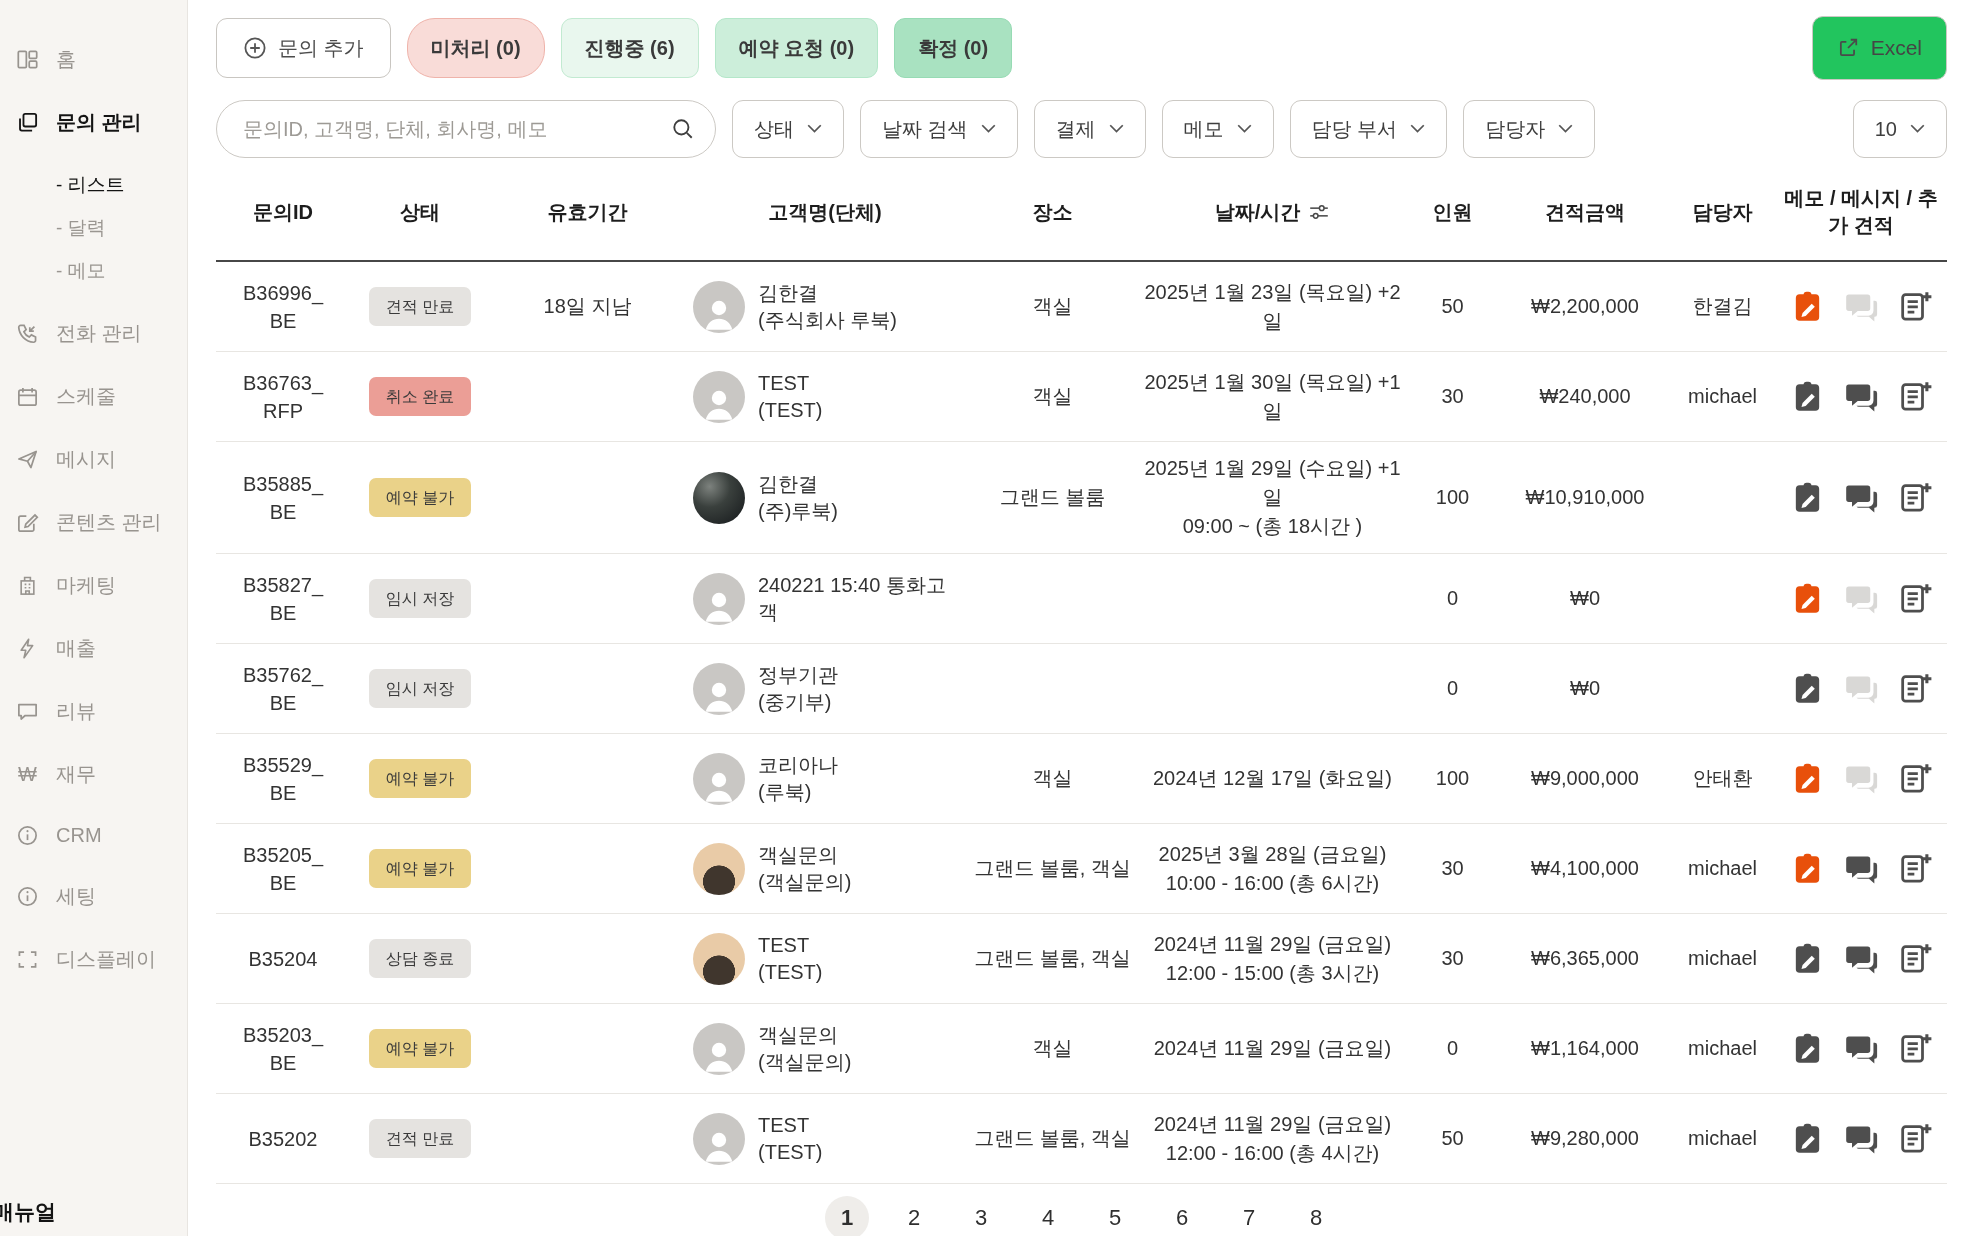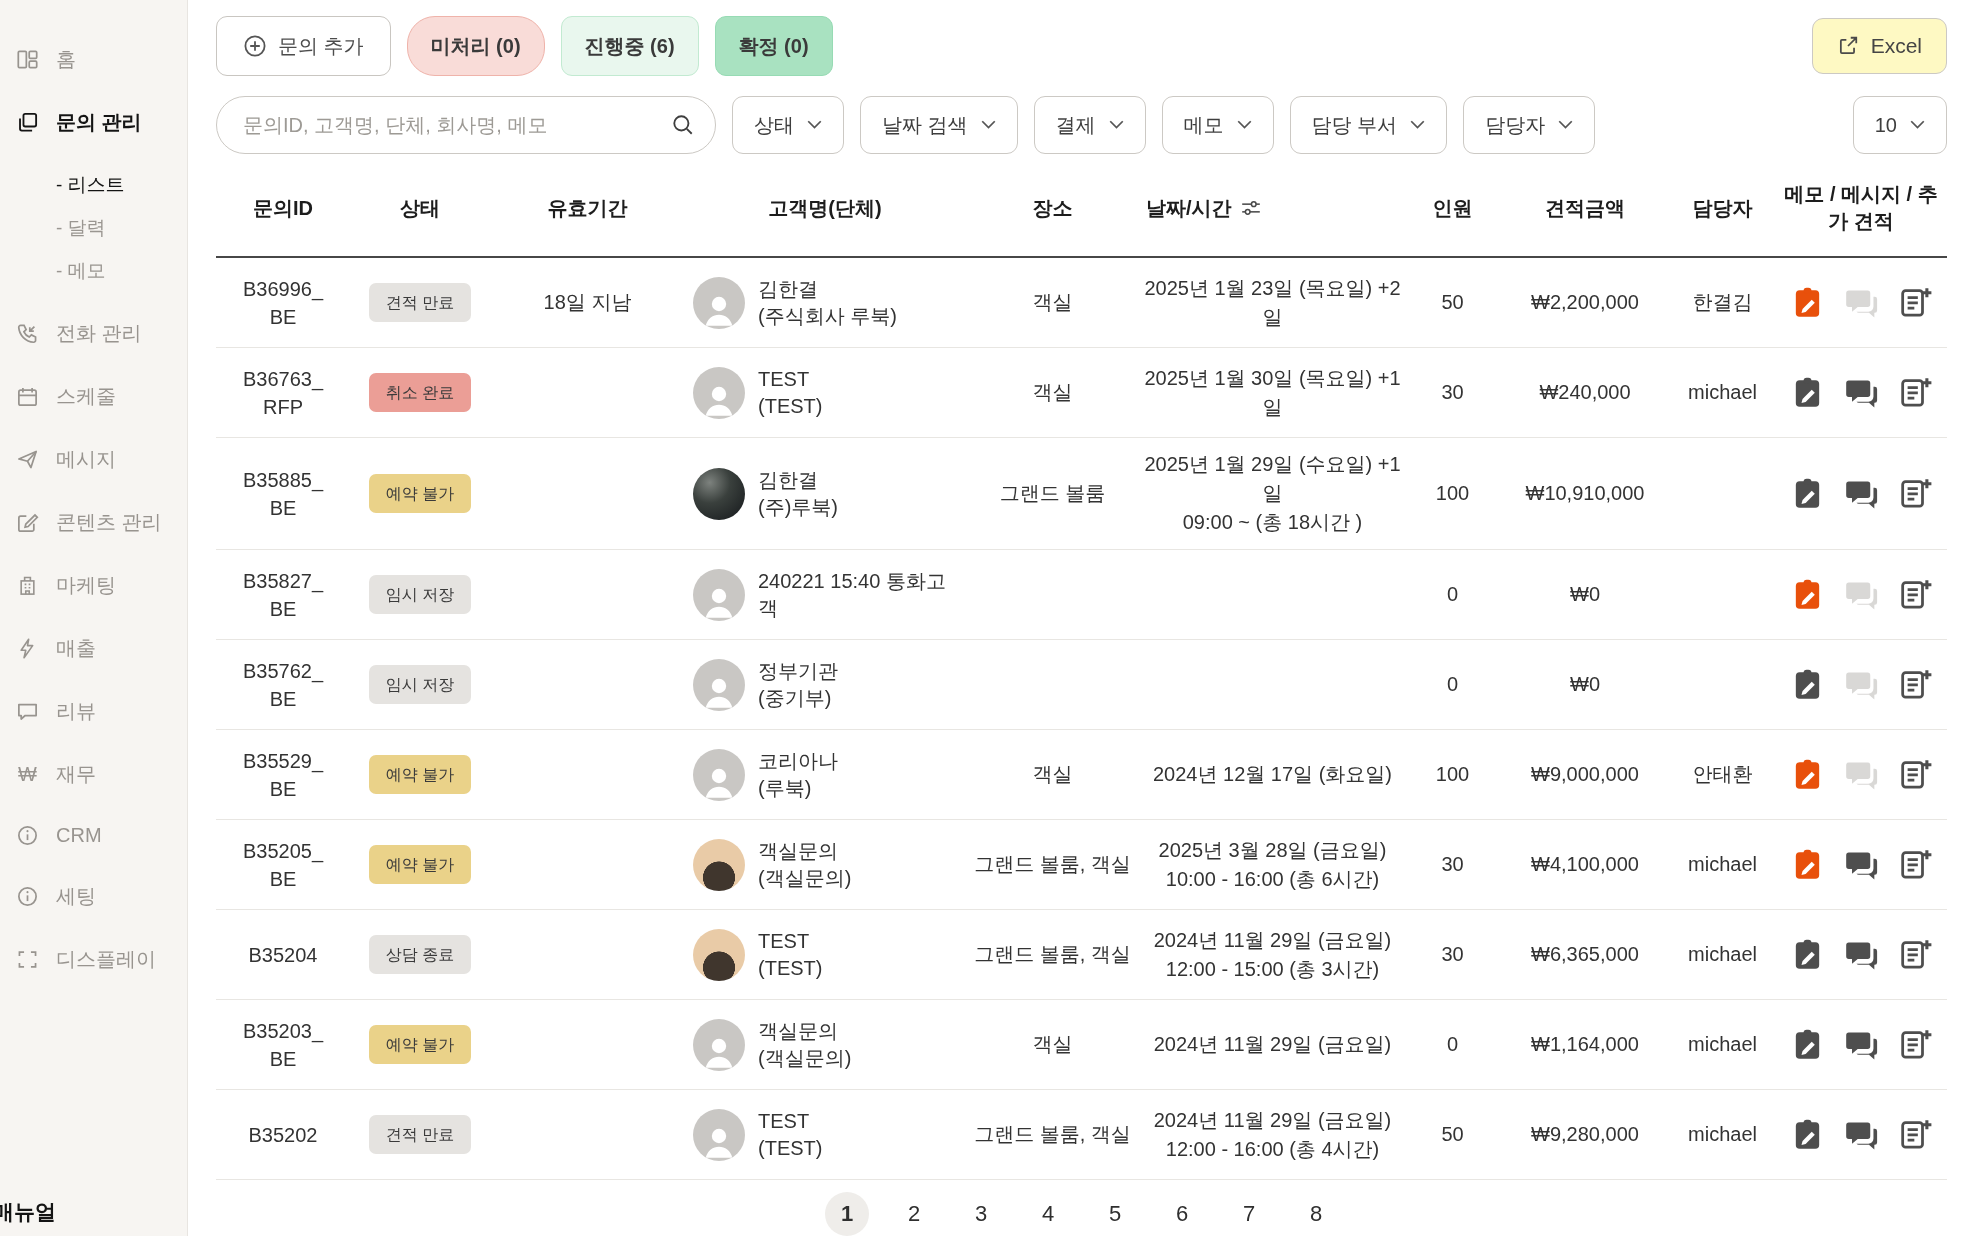--- a/index.html
+++ b/index.html
@@ -27,43 +27,43 @@
   .btn { cursor:pointer; font-family:inherit; }
   .btn-add { display:flex; align-items:center; gap:11px; height:60px; padding:0 26px;
              background:#fff; border:1px solid #c9c6c1; border-radius:11px; font-size:20px; color:#4c4c4c; }
   .btn-add svg { width:24px; height:24px; }
   .sb { height:60px; padding:0 23px; border-radius:11px; font-size:20px; font-weight:bold;
         color:#3a3a3a; border:1px solid transparent; }
   .sb-red    { background:#f9dcd8; border-color:#efb3aa;border-radius:28px; }
   .sb-glight { background:#e9f7ee; border-color:#c2ead1; }
   .sb-gmid   { background:#cceeda; border-color:#b4e7c9; }
   .sb-green  { background:#a9e2c1; border-color:#97dbb4; }
-  .btn-excel { margin-left:auto; display:flex; align-items:center; gap:12px; height:56px;
-               padding:12px 24px; background:#fef9c3; border:1px solid #ccc9c4; border-radius:11px;
+  .btn-excel { margin-left:auto; display:flex; align-items:center; gap:12px; height:64px;
+               padding:12px 24px; background:#22c55e; border:1px solid #ccc9c4; border-radius:11px;
                font-size:21px; color:#454545; }
   .btn-excel svg { width:22px; height:22px; }
 
   .filters { display:flex; align-items:center; gap:16px; margin-top:20px; }
   .search { position:relative; width:500px; height:58px; border:1px solid #ccc9c4;
             border-radius:29px; background:#fff; display:flex; align-items:center; padding:0 56px 0 26px; }
   .search input { border:none; outline:none; width:100%; font-size:20px; color:#333; background:transparent; font-family:inherit; }
   .search input::placeholder { color:#9d9a95; }
   .search-icon { position:absolute; right:20px; width:24px; height:24px; cursor:pointer; }
   .dd { display:flex; align-items:center; gap:13px; height:58px; padding:0 21px; background:#fff;
         border:1px solid #ccc9c4; border-radius:11px; font-size:20px; color:#3e3e3e; }
   .dd svg { width:15px; height:10px; }
   .dd-pagesize { margin-left:auto; }
 
   
   .table { margin-top:6px; }
   .thead, .tr { display:grid; align-items:center;
     grid-template-columns:134px 140px 195px 280px 175px 265px 95px 170px 105px 172px; }
   .thead { min-height:98px; border-bottom:2px solid #474747; font-weight:bold; font-size:20px; color:#1d1d1d; }
   .th { text-align:center; padding:0 6px; line-height:1.35; }
-  .th-date { display:flex; align-items:center; gap:8px; }
+  .th-date { display:flex; align-items:center; justify-content:center; gap:8px; }
   .th-date svg { width:22px; height:22px; }
   .tr { border-bottom:1px solid #e8e6e2; min-height:90px; font-size:20px; cursor:pointer; }
   .td { text-align:center; padding:12px 4px; line-height:1.35; }
   .id-text { display:inline-block; max-width:84px; word-break:break-all; line-height:1.4; }
   .badge { display:inline-block; padding:9px 17px; border-radius:7px; font-size:16px; color:#3a3a3a; white-space:nowrap; }
   .badge-gray   { background:#e5e3e0; }
   .badge-red    { background:#eb9e96; }
   .badge-yellow { background:#ead289; }
   .badge:empty { display:none; }
   .td-cust { display:flex; align-items:center; gap:13px; text-align:left; padding-left:8px; }
@@ -214,20 +214,21 @@
   <div class="toolbar">
     <button class="btn btn-add">
       <svg viewBox="0 0 20 20" fill="none" stroke="#555" stroke-width="1.5">
           <circle cx="10" cy="10" r="8"></circle>
           <path d="M10 6v8M6 10h8"></path>
         </svg>
       <span>문의 추가</span>
     </button>
     <button class="btn sb sb-red">미처리 (0)</button>
     <button class="btn sb sb-glight">진행중 (6)</button>
+    <button class="btn sb sb-gmid">예약 요청 (0)</button>
     <button class="btn sb sb-green">확정 (0)</button>
     <button class="btn btn-excel">
       <svg viewBox="0 0 20 20" fill="none" stroke="#4a4a4a" stroke-width="1.6">
           <path d="M8.5 4.5H4.5a1 1 0 00-1 1v10a1 1 0 001 1h10a1 1 0 001-1v-4"></path>
           <path d="M12.5 2.5h5v5M17.2 2.8L10 10"></path>
         </svg>
       <span>Excel</span>
     </button>
   </div>
 

